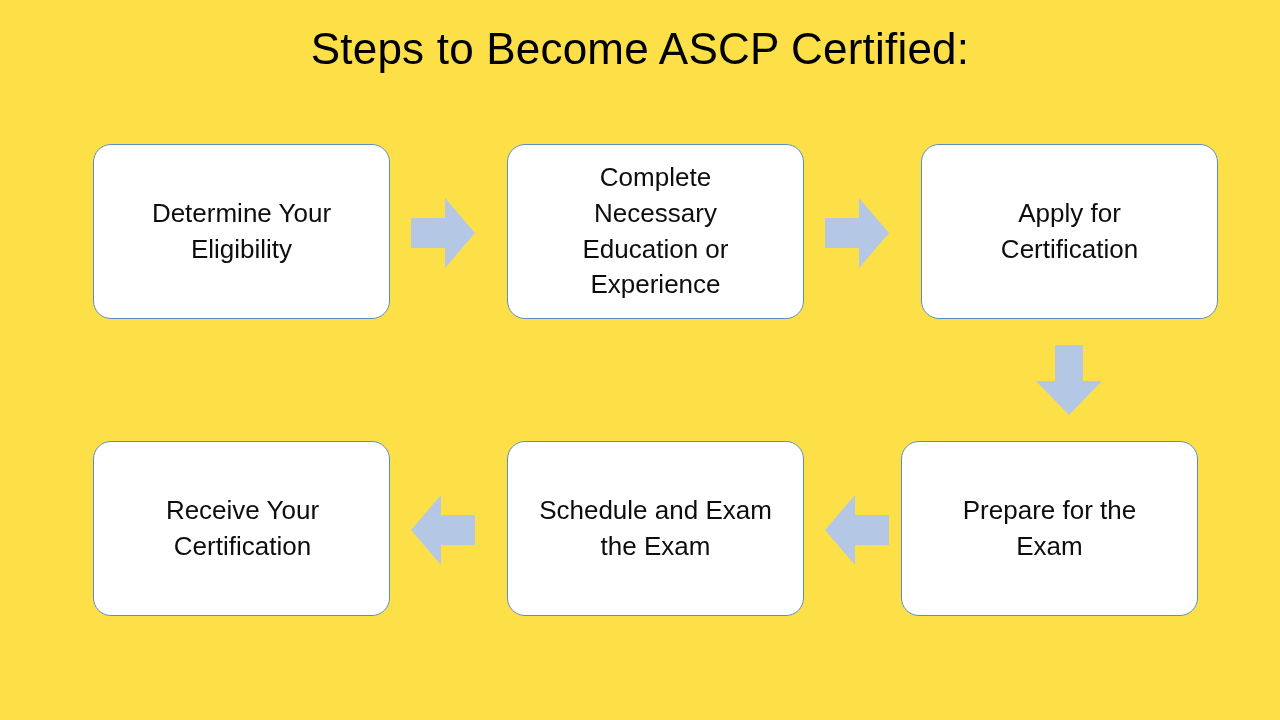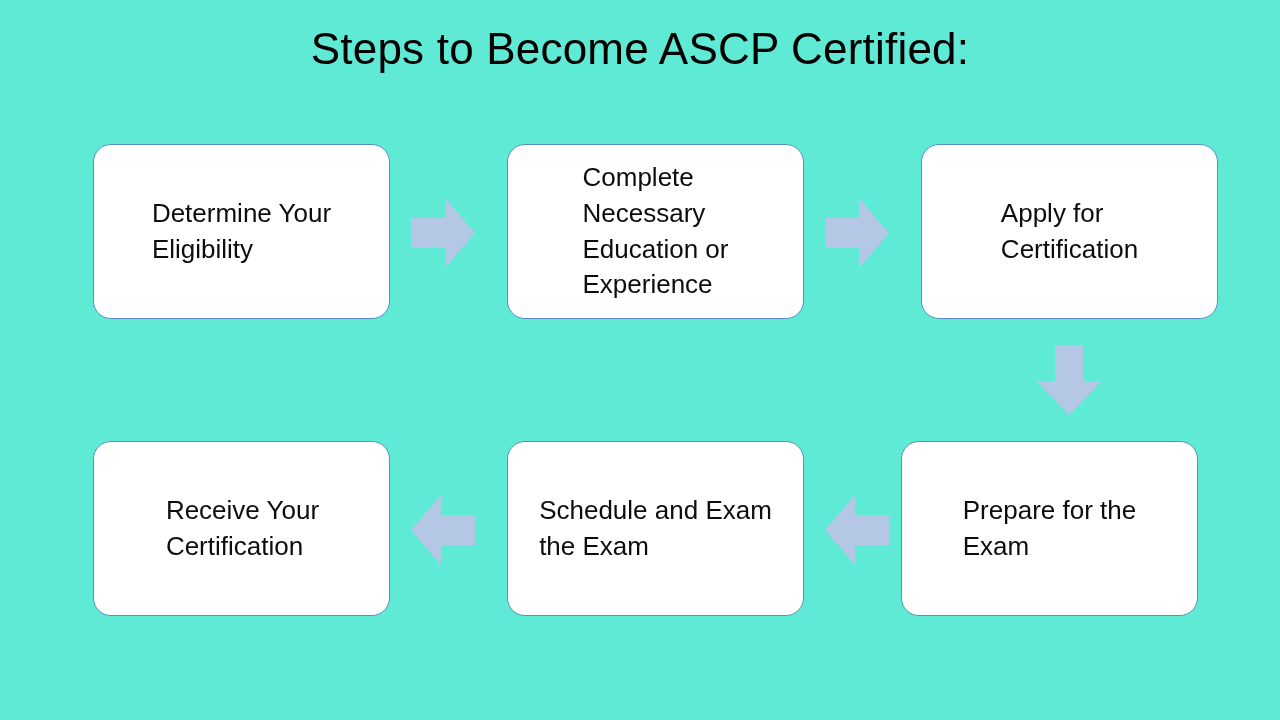--- a/index.html
+++ b/index.html
@@ -5,21 +5,21 @@
 <style>
   html, body {
     margin: 0;
     padding: 0;
     background: #ffffff;
   }
   #slide {
     position: relative;
     width: 1280px;
     height: 720px;
-    background: #5eead4;
+    background: #fde047;
     overflow: hidden;
     font-family: "Liberation Sans", sans-serif;
   }
 
   
   #slide-title {
     position: absolute;
     left: 0;
     top: 24px;
     width: 1280px;
@@ -35,21 +35,21 @@
   
   .step-box {
     position: absolute;
     box-sizing: border-box;
     background: #ffffff;
     border: 1.4px solid #5b8ec4;
     border-radius: 18px;
     display: flex;
     align-items: center;
     justify-content: center;
-    text-align: left;
+    text-align: center;
     padding: 6px 14px;
   }
   .step-box .step-label {
     font-family: "Liberation Sans", sans-serif;
     font-size: 26px;
     font-weight: 400;
     color: #0d0d0d;
     line-height: 1.37;
     white-space: pre-line;
   }

